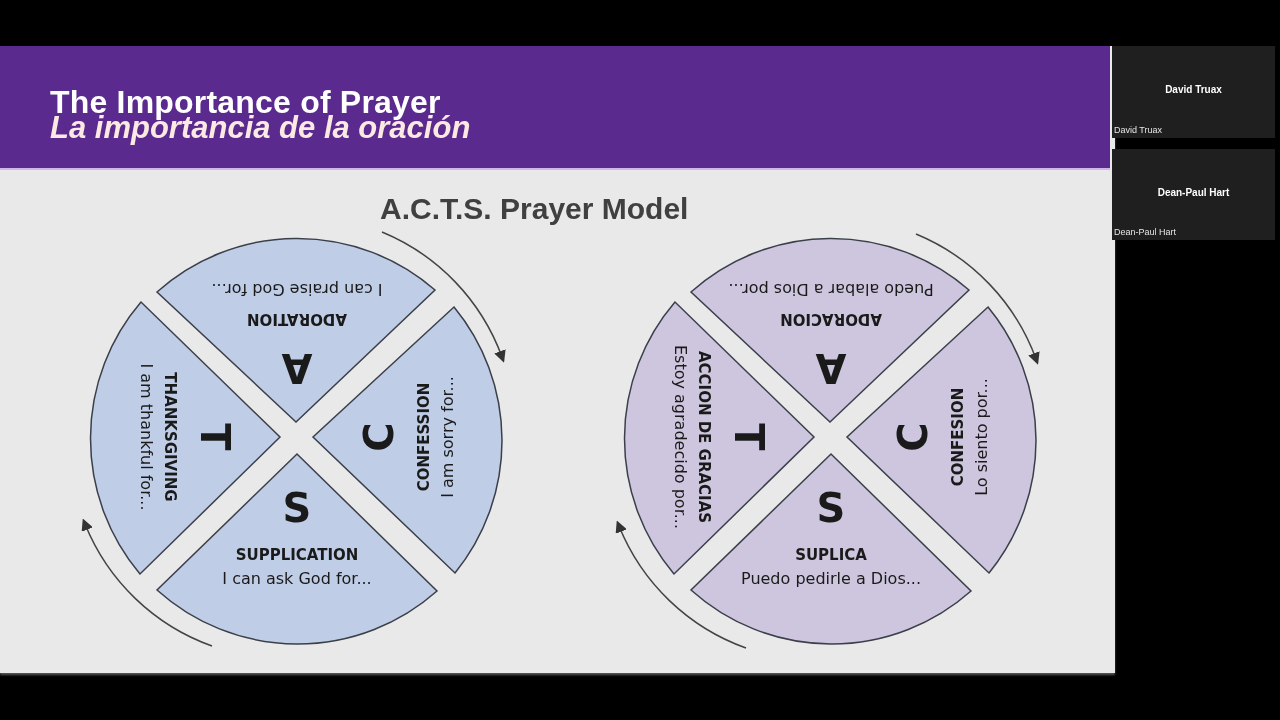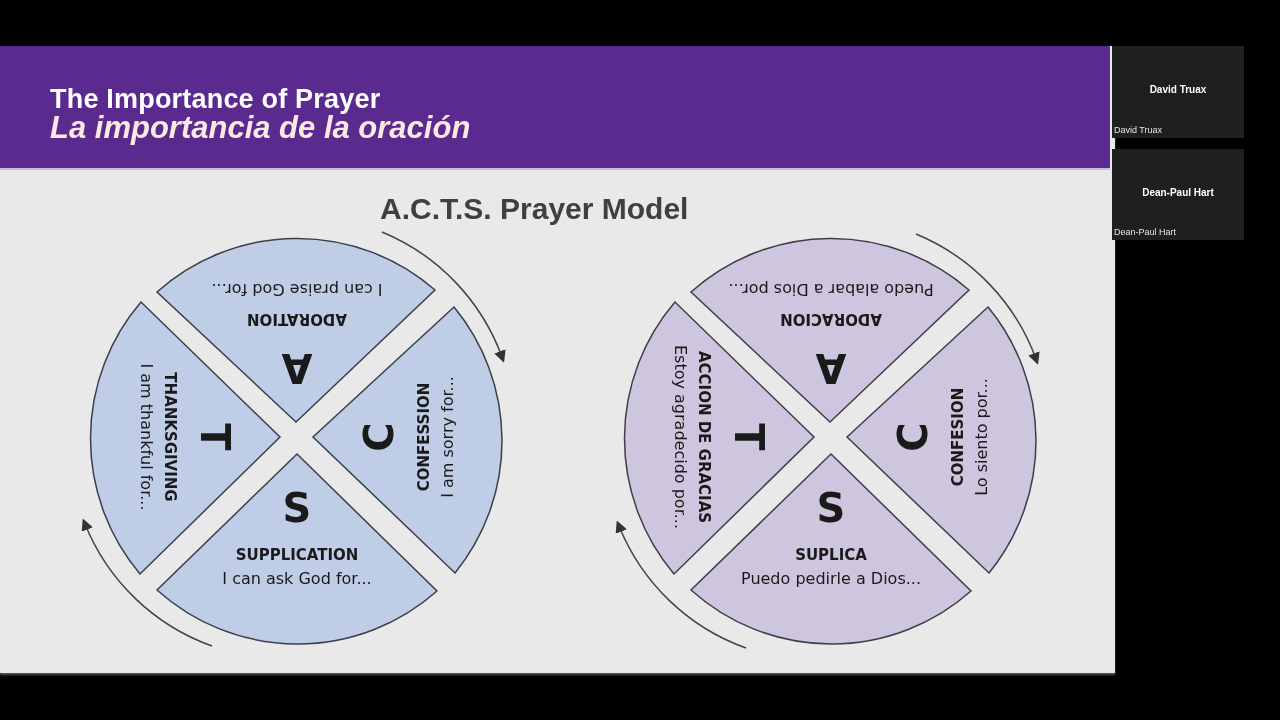--- a/index.html
+++ b/index.html
@@ -10,34 +10,34 @@
   .slide {
     position: absolute; left: 0; top: 46px; width: 1115px; height: 627px;
     background: #e9e9e9; box-shadow: 0 2px 2px #555;
   }
   .slide-header {
     position: absolute; left: 0; top: 0; width: 1110px; height: 122px;
     background: #5b2a8e; border-bottom: 2px solid #cdb6e8;
   }
   .title-en {
     position: absolute; left: 50px; top: 38px; color: #fff;
-    font-size: 27px; font-weight: bold; letter-spacing: 0.2px;
+    font-size: 32px; font-weight: bold; letter-spacing: 0.2px;
   }
   .title-es {
     position: absolute; left: 50px; top: 64px; color: #fbe9e3;
     font-size: 31px; font-weight: bold; font-style: italic;
   }
   .model-title {
     position: absolute; left: 380px; top: 146px; font-size: 30px; font-weight: bold; color: #404040;
   }
   .diagram { position: absolute; top: 176px; }
   .diagram svg { display: block; }
   .q-text { font-family: "DejaVu Sans", sans-serif; fill: #1a1a1a; }
   .panel {
-    position: absolute; left: 1112px; width: 132px; background: #1f1f1f;
+    position: absolute; left: 1112px; width: 163px; background: #1f1f1f;
   }
   .panel .name-center {
     position: absolute; left: 0; width: 100%; text-align: center; top: 38px;
     color: #fff; font-weight: bold; font-size: 10px;
   }
   .panel .name-corner {
     position: absolute; left: 2px; bottom: 3px; color: #e6e6e6; font-size: 9px;
   }
 </style>
 </head>

